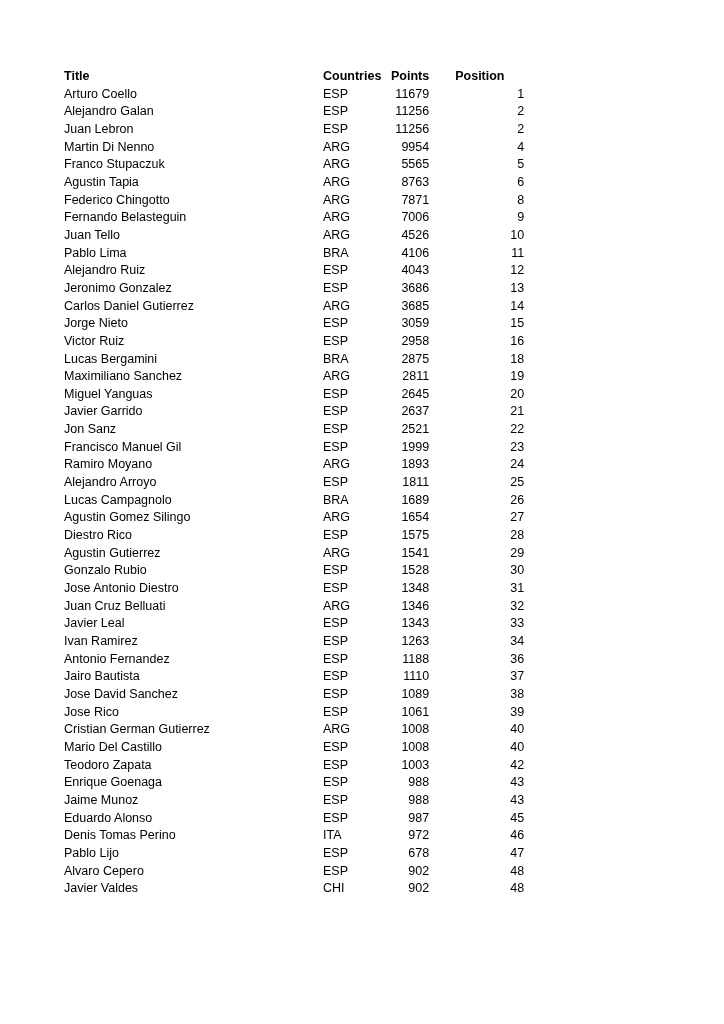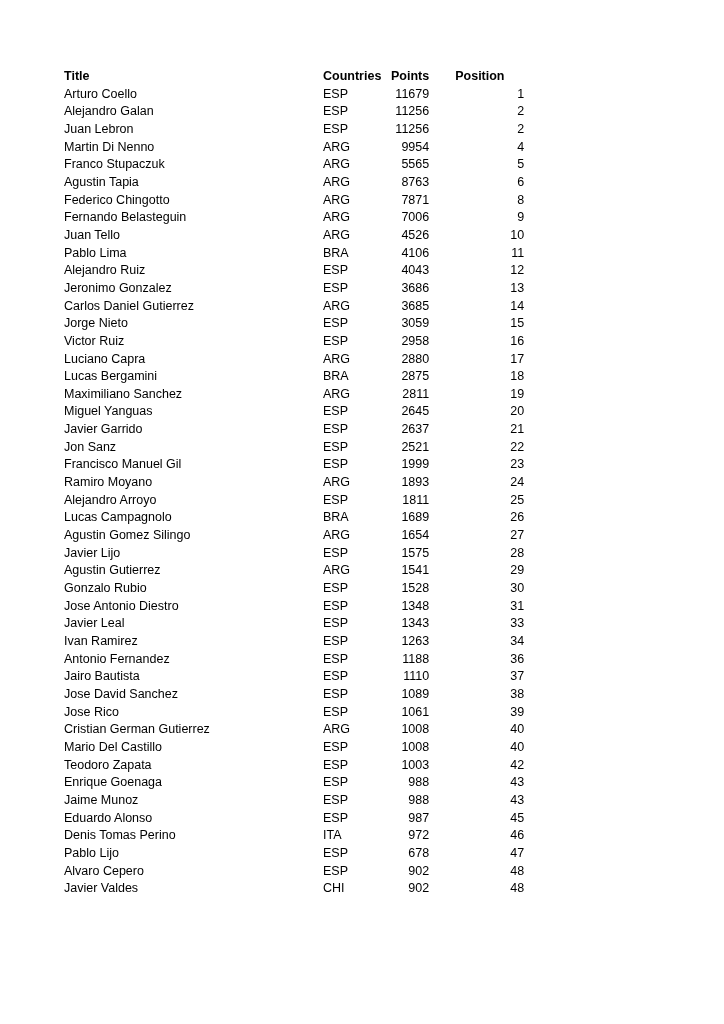--- a/index.html
+++ b/index.html
@@ -140,26 +140,20 @@
           <td class="col-points">3059</td>
           <td class="col-position">15</td>
         </tr>
         <tr>
           <td class="col-title">Victor Ruiz</td>
           <td class="col-country">ESP</td>
           <td class="col-points">2958</td>
           <td class="col-position">16</td>
         </tr>
         <tr>
-          <td class="col-title">Luciano Capra</td>
-          <td class="col-country">ARG</td>
-          <td class="col-points">2880</td>
-          <td class="col-position">17</td>
-        </tr>
-        <tr>
           <td class="col-title">Lucas Bergamini</td>
           <td class="col-country">BRA</td>
           <td class="col-points">2875</td>
           <td class="col-position">18</td>
         </tr>
         <tr>
           <td class="col-title">Maximiliano Sanchez</td>
           <td class="col-country">ARG</td>
           <td class="col-points">2811</td>
           <td class="col-position">19</td>
@@ -206,21 +200,21 @@
           <td class="col-points">1689</td>
           <td class="col-position">26</td>
         </tr>
         <tr>
           <td class="col-title">Agustin Gomez Silingo</td>
           <td class="col-country">ARG</td>
           <td class="col-points">1654</td>
           <td class="col-position">27</td>
         </tr>
         <tr>
-          <td class="col-title">Javier Lijo</td>
+          <td class="col-title">Diestro Rico</td>
           <td class="col-country">ESP</td>
           <td class="col-points">1575</td>
           <td class="col-position">28</td>
         </tr>
         <tr>
           <td class="col-title">Agustin Gutierrez</td>
           <td class="col-country">ARG</td>
           <td class="col-points">1541</td>
           <td class="col-position">29</td>
         </tr>
@@ -228,20 +222,26 @@
           <td class="col-title">Gonzalo Rubio</td>
           <td class="col-country">ESP</td>
           <td class="col-points">1528</td>
           <td class="col-position">30</td>
         </tr>
         <tr>
           <td class="col-title">Jose Antonio Diestro</td>
           <td class="col-country">ESP</td>
           <td class="col-points">1348</td>
           <td class="col-position">31</td>
+        </tr>
+        <tr>
+          <td class="col-title">Juan Cruz Belluati</td>
+          <td class="col-country">ARG</td>
+          <td class="col-points">1346</td>
+          <td class="col-position">32</td>
         </tr>
         <tr>
           <td class="col-title">Javier Leal</td>
           <td class="col-country">ESP</td>
           <td class="col-points">1343</td>
           <td class="col-position">33</td>
         </tr>
         <tr>
           <td class="col-title">Ivan Ramirez</td>
           <td class="col-country">ESP</td>

